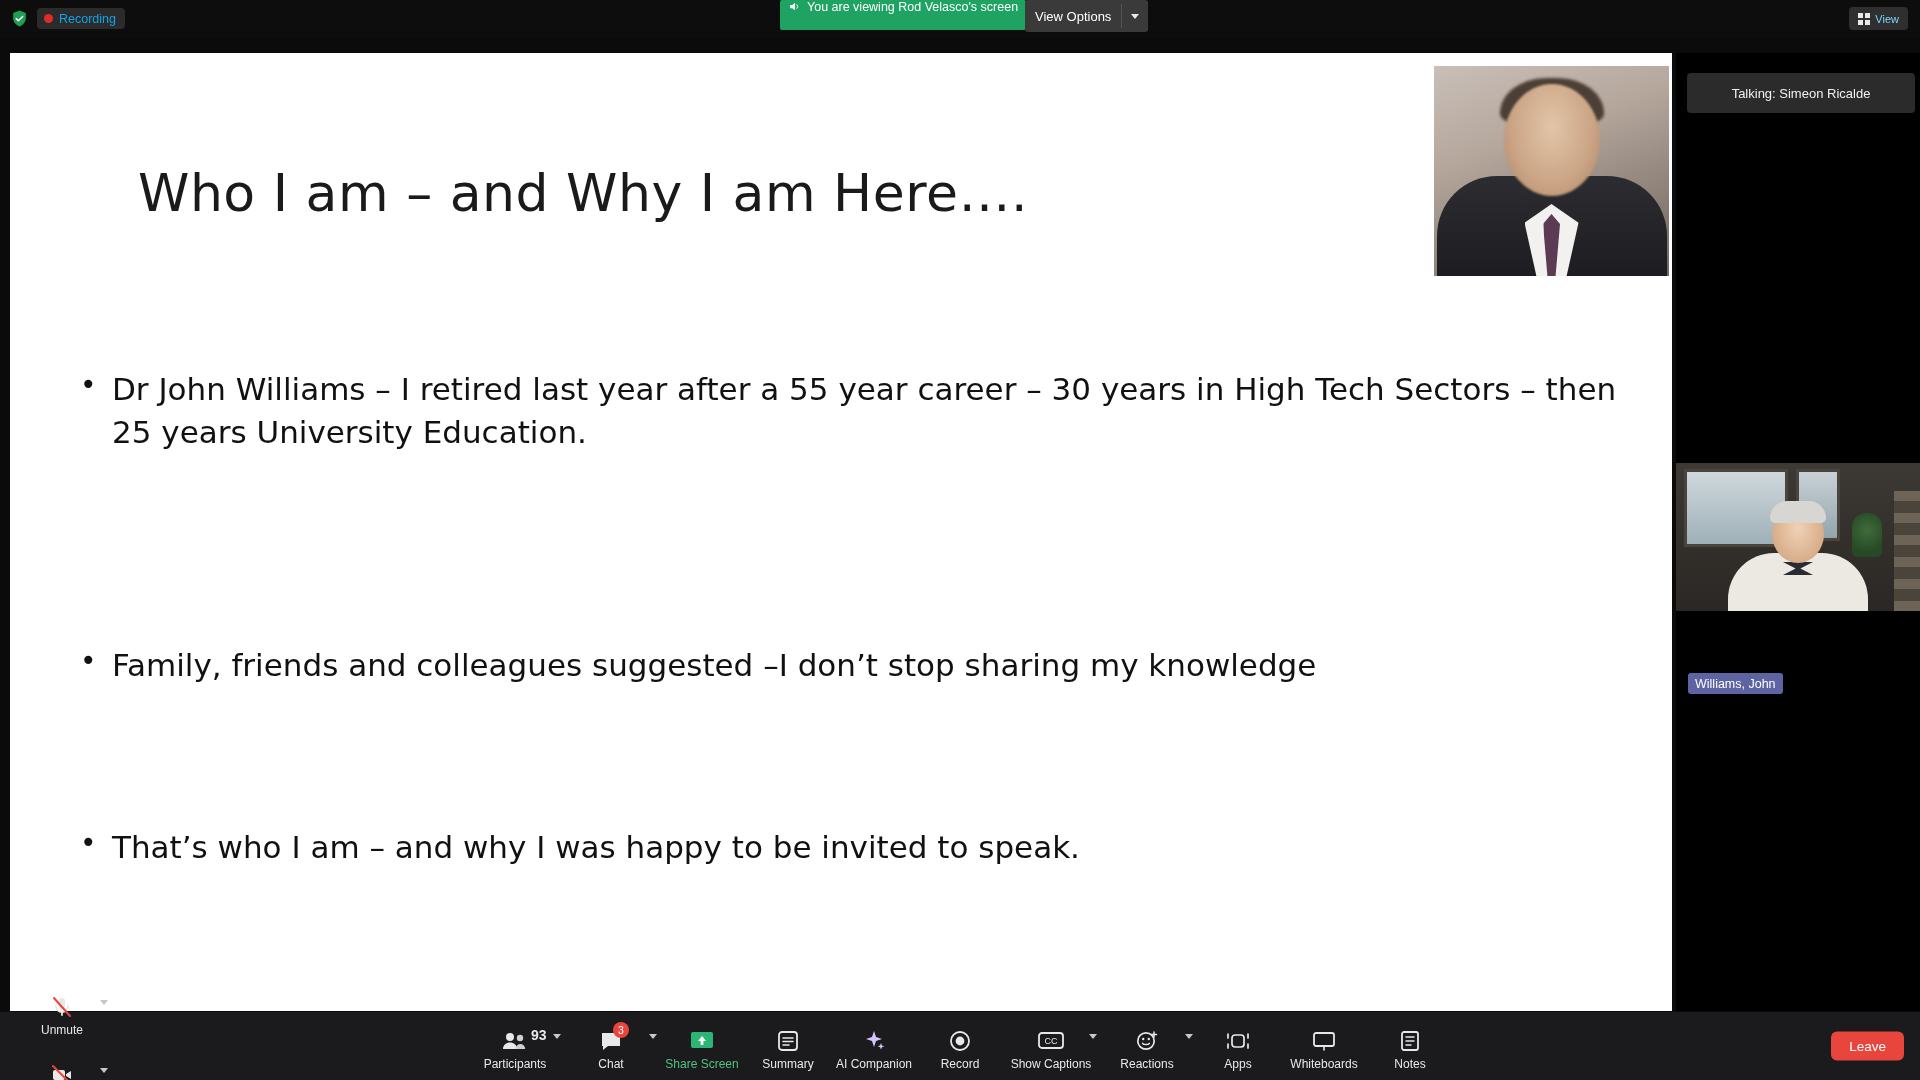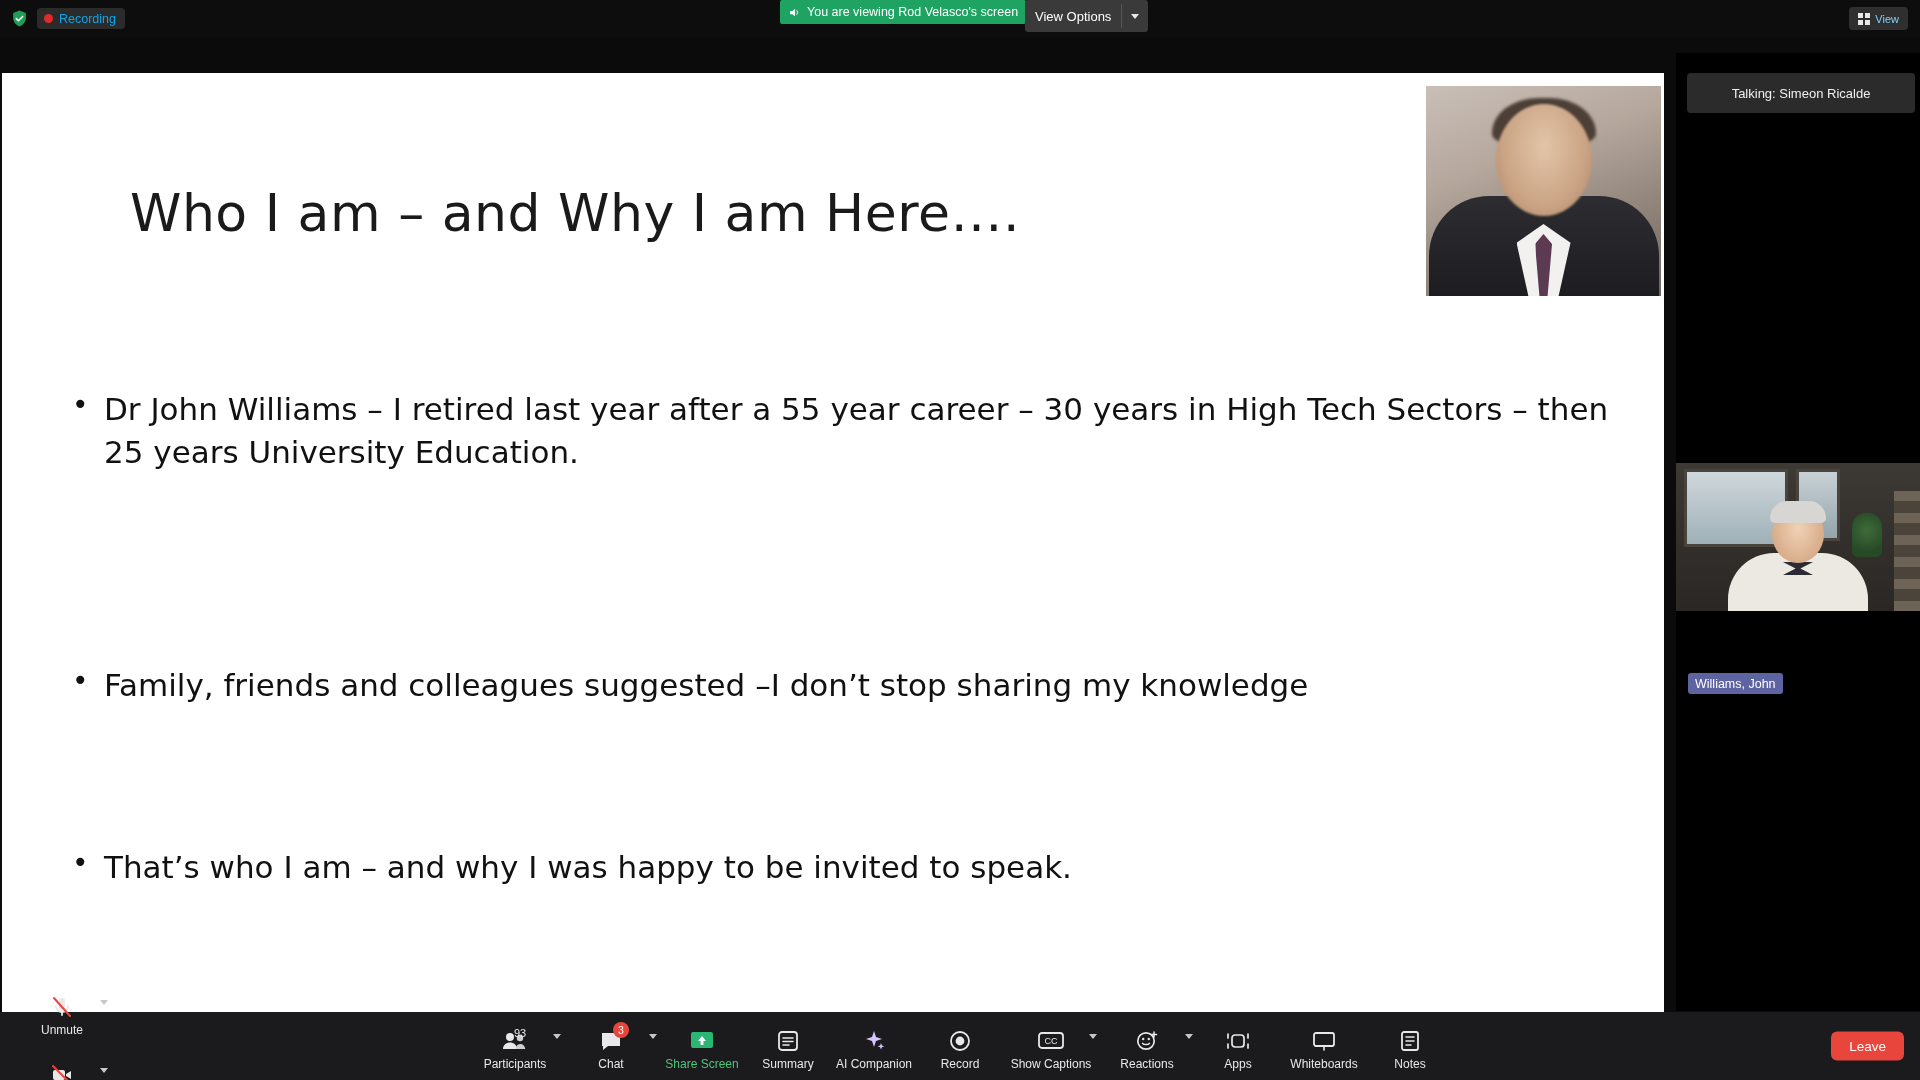--- a/index.html
+++ b/index.html
@@ -21,23 +21,23 @@
   }
   .recording-pill {
     position: absolute; left: 37px; top: 8px; height: 21px;
     background: #2b2b2b; border-radius: 4px;
     display: flex; align-items: center; padding: 0 9px 0 7px; gap: 6px;
   }
   .rec-dot { width: 9px; height: 9px; border-radius: 50%; background: #e02b2b; }
   .recording-pill span { color: #0ea5e9; font-size: 12.5px; }
 
   .view-banner {
-    position: absolute; left: 780px; top: 0px; height: 21px;
+    position: absolute; left: 780px; top: 0px; height: 30px;
     background: #1ea362; border-radius: 2px;
-    display: flex; align-items: center; gap: 6px; padding: 12px 8px;
+    display: flex; align-items: flex-start; gap: 6px; padding: 0 8px;
   }
   .view-banner .label { color: #fff; font-size: 12.5px; white-space: nowrap; }
   .spk-icon { width: 13px; height: 13px; display: block; }
 
   .view-options {
     position: absolute; left: 1025px; top: 0px; height: 32px;
     background: #3a3a3a; border-radius: 3px;
     display: flex; align-items: stretch;
   }
   .view-options .vo-label {
@@ -55,22 +55,22 @@
   .view-btn {
     position: absolute; right: 12px; top: 7px; height: 23px;
     background: #2f2f2f; border-radius: 4px;
     display: flex; align-items: center; gap: 5px; padding: 0 9px;
   }
   .view-btn span { color: #7dd3fc; font-size: 11px; }
   .grid-icon { width: 12px; height: 12px; display: block; }
 
   
   .share-area {
-    position: absolute; left: 2px; top: 53px; width: 1662px; height: 958px;
-    background: #ffffff; overflow: hidden; margin-top: 20px;
+    position: absolute; left: 10px; top: 53px; width: 1662px; height: 958px;
+    background: #ffffff; overflow: hidden;
   }
   .slide-title {
     position: absolute; left: 128px; top: 110px;
     font-family: "DejaVu Sans", sans-serif;
     font-size: 52px; color: #1a1a1a; font-weight: 400; letter-spacing: 0.5px;
     white-space: nowrap;
   }
   .headshot {
     position: absolute; left: 1424px; top: 13px; width: 235px; height: 210px;
     overflow: hidden;
@@ -203,21 +203,21 @@
     width: 0; height: 0; border-left: 4px solid transparent; border-right: 4px solid transparent;
     border-top: 5px solid #c8c8c8;
   }
   .tb-item.with-caret { width: 96px; }
   .badge {
     position: absolute; top: 10px; left: 50px; min-width: 16px; height: 16px;
     background: #e8453c; border-radius: 8px; color: #fff; font-size: 10.5px;
     display: flex; align-items: center; justify-content: center; padding: 0 4px;
   }
   .pcount {
-    position: absolute; top: 15px; left: 47px; color: #e8e8e8; font-size: 11px;
+    position: absolute; top: 15px; left: 64px; color: #e8e8e8; font-size: 14px; font-weight: bold;
   }
   .leave-btn {
     position: absolute; right: 16px; top: 50%; transform: translateY(-50%);
     background: #e8453c; color: #fff; border-radius: 6px;
     padding: 7px 18px; font-size: 13.5px;
   }
   svg { display: block; }
 </style>
 </head>
 <body>

